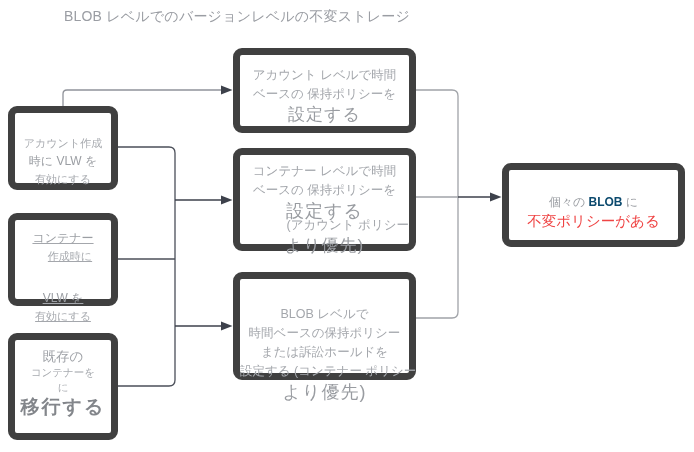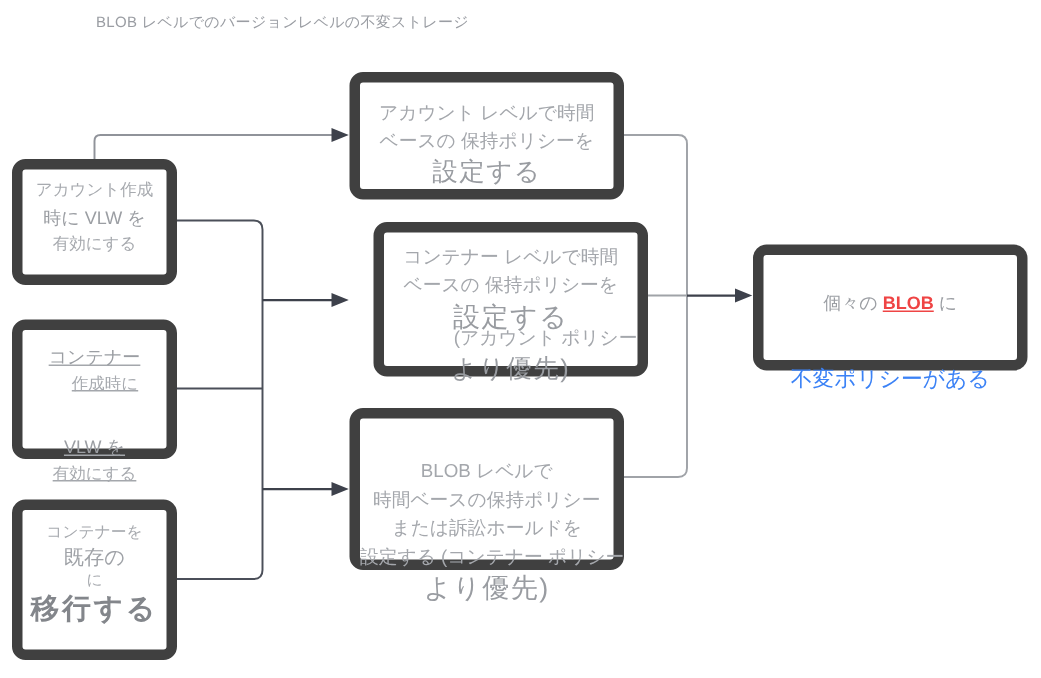--- a/index.html
+++ b/index.html
@@ -12,57 +12,57 @@
     overflow: hidden;
   }
   #connectors {
     position: absolute;
     left: 0; top: 0;
     width: 694px; height: 452px;
   }
   .diagram-title {
     position: absolute;
     left: 64px; top: 8px;
-    font-size: 10px;
+    font-size: 14px;
     color: #9a9da3;
     letter-spacing: 0.2px;
     white-space: nowrap;
   }
   .node {
     position: absolute;
     box-sizing: border-box;
     background: #ffffff;
     border: 7px solid #404040;
     border-radius: 9px;
     text-align: center;
     color: #a4a7ac;
   }
   .node .ln { display: block; }
   
   .fs10 { font-size: 10.5px; line-height: 15px; color: #a7aaaf; }
   .fs11 { font-size: 11px;   line-height: 16px; color: #a7aaaf; }
   .fs12 { font-size: 12.5px; line-height: 19px; color: #a4a7ac; }
   .fs13 { font-size: 13.5px; line-height: 17px; color: #9fa2a7; }
-  .fs14 { font-size: 14.5px; line-height: 19px; color: #3b82f6; margin-top: 32px; }
+  .fs14 { font-size: 14.5px; line-height: 19px; color: #ef4444; }
   .fs15 { font-size: 12px;   line-height: 20px; color: #9b9ea3; }
   .fs17 { font-size: 17px;   line-height: 22px; color: #999ca1; letter-spacing: 1px; }
   .fs18 { font-size: 18px;   line-height: 23px; color: #999ca1; letter-spacing: 1px; }
   .fs19b { font-size: 19px;  line-height: 24px; color: #83868b; font-weight: bold; letter-spacing: 2px; }
   .gap-top   { margin-top: 24px; }
   .overlap-up { margin-top: -7px; text-align: right; }
   .nowrap { white-space: nowrap; }
   .indent-r { text-indent: 14px; }
-  .b { font-weight: bold; color: #ef4444; text-decoration: underline; }
+  .b { font-weight: bold; color: #0c4a6e; }
 
   
-  #node-left1 { left: 8px;   top: 106px; width: 110px; height: 84px;  padding-top: 6px; }
+  #node-left1 { left: 8px;   top: 106px; width: 110px; height: 84px;  padding-top: 22px; }
   #node-left2 { left: 8px;   top: 213px; width: 110px; height: 93px;  padding-top: 8px; text-decoration: underline; }
   #node-left3 { left: 8px;   top: 333px; width: 110px; height: 107px; padding-top: 8px; }
   #node-mid1  { left: 233px; top: 48px;  width: 183px; height: 85px;  padding-top: 11px; }
-  #node-mid2  { left: 233px; top: 148px; width: 183px; height: 103px; padding-top: 7px; margin-left: 16px; }
+  #node-mid2  { left: 233px; top: 148px; width: 183px; height: 103px; padding-top: 7px; }
   #node-mid3  { left: 233px; top: 272px; width: 183px; height: 108px; padding-top: 26px; }
   #node-right1{ left: 502px; top: 163px; width: 183px; height: 84px;  padding-top: 22px; }
 </style>
 </head>
 <body>
 
 <div id="canvas">
 
   <div class="diagram-title">BLOB レベルでのバージョンレベルの不変ストレージ</div>
 
@@ -96,22 +96,22 @@
   </div>
 
   <div class="node" id="node-left2">
     <span class="ln fs15">コンテナー</span>
     <span class="ln fs11 indent-r">作成時に</span>
     <span class="ln fs15 gap-top">VLW を</span>
     <span class="ln fs11">有効にする</span>
   </div>
 
   <div class="node" id="node-left3">
+    <span class="ln fs13">既存の</span>
     <span class="ln fs10">コンテナーを</span>
-    <span class="ln fs13">既存の</span>
     <span class="ln fs10">に</span>
     <span class="ln fs19b">移行する</span>
   </div>
 
   <div class="node" id="node-mid1">
     <span class="ln fs12">アカウント レベルで時間</span>
     <span class="ln fs12">ベースの 保持ポリシーを</span>
     <span class="ln fs17">設定する</span>
   </div>
 

